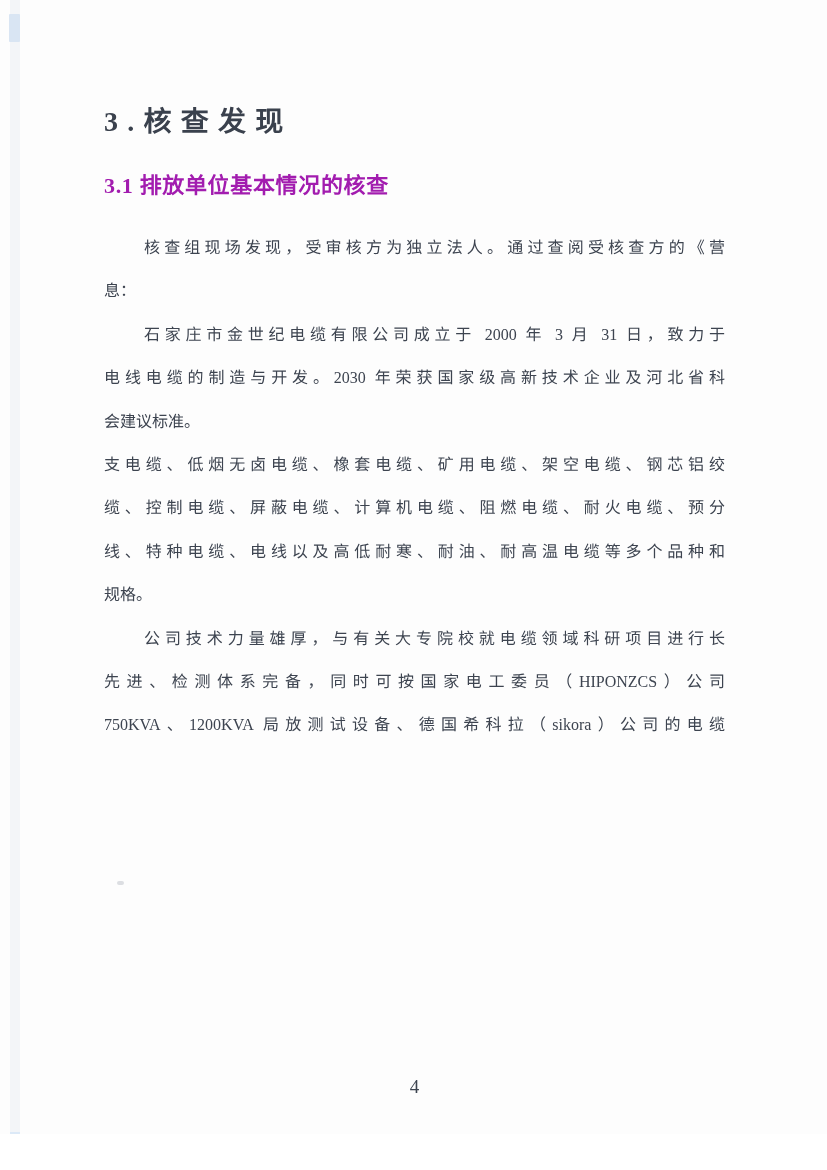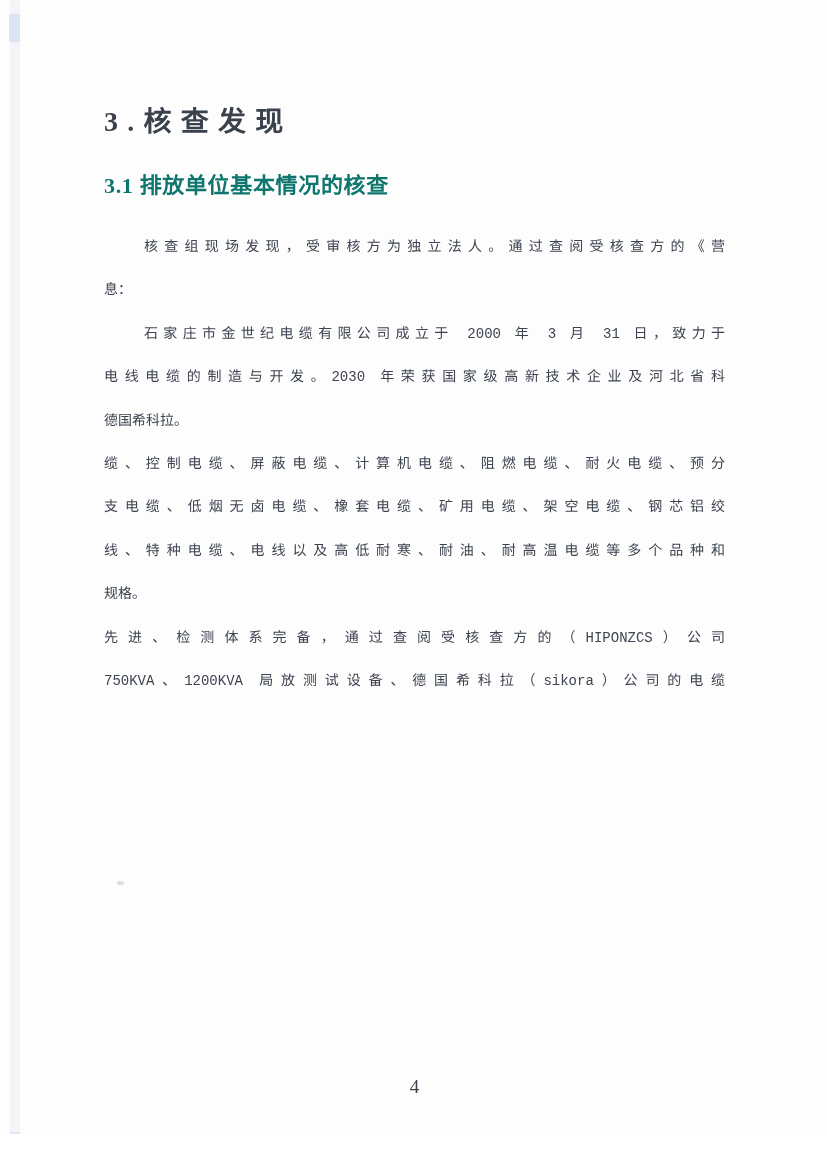--- a/index.html
+++ b/index.html
@@ -62,26 +62,25 @@
     font-weight: bold;
     letter-spacing: 0.33em;
     color: #3a414d;
   }
   h2.subsec {
     margin: 34px 0 16px 0;
     font-size: 22px;
     line-height: 28px;
     font-weight: bold;
     letter-spacing: 0.03em;
-    color: #0f766e;
+    color: #a21caf;
   }
   .body-text {
     margin-top: 26px;
-    font-size: 14px;
-    font-family: Liberation Mono, monospace;
+    font-size: 16px;
   }
   .para { margin: 0; }
   .line {
     height: 43.4px;
     line-height: 43.4px;
     text-align: justify;
     text-align-last: justify;
     text-justify: inter-ideograph;
     text-justify: inter-character;
   }
@@ -116,33 +115,34 @@
     <div class="body-text">
 
       <div class="para">
         <div class="line first">核查组现场发现，受审核方为独立法人。通过查阅受核查方的《营</div>
         <div class="line last">息：</div>
       </div>
 
       <div class="para">
         <div class="line first">石家庄市金世纪电缆有限公司成立于 2000 年 3 月 31 日，致力于</div>
         <div class="line">电线电缆的制造与开发。2030 年荣获国家级高新技术企业及河北省科</div>
-        <div class="line last">德国希科拉。</div>
+        <div class="line last">会建议标准。</div>
       </div>
 
       <div class="para">
+        <div class="line">支电缆、低烟无卤电缆、橡套电缆、矿用电缆、架空电缆、钢芯铝绞</div>
         <div class="line">缆、控制电缆、屏蔽电缆、计算机电缆、阻燃电缆、耐火电缆、预分</div>
-        <div class="line">支电缆、低烟无卤电缆、橡套电缆、矿用电缆、架空电缆、钢芯铝绞</div>
         <div class="line">线、特种电缆、电线以及高低耐寒、耐油、耐高温电缆等多个品种和</div>
         <div class="line last">规格。</div>
       </div>
 
 
       <div class="para">
-        <div class="line">先进、检测体系完备，通过查阅受核查方的（HIPONZCS）公司</div>
+        <div class="line first">公司技术力量雄厚，与有关大专院校就电缆领域科研项目进行长</div>
+        <div class="line">先进、检测体系完备，同时可按国家电工委员（HIPONZCS）公司</div>
         <div class="line">750KVA、1200KVA 局放测试设备、德国希科拉（sikora）公司的电缆</div>
       </div>
 
     </div>
   </div>
 
   <div class="page-number">4</div>
 
 </div>
 

